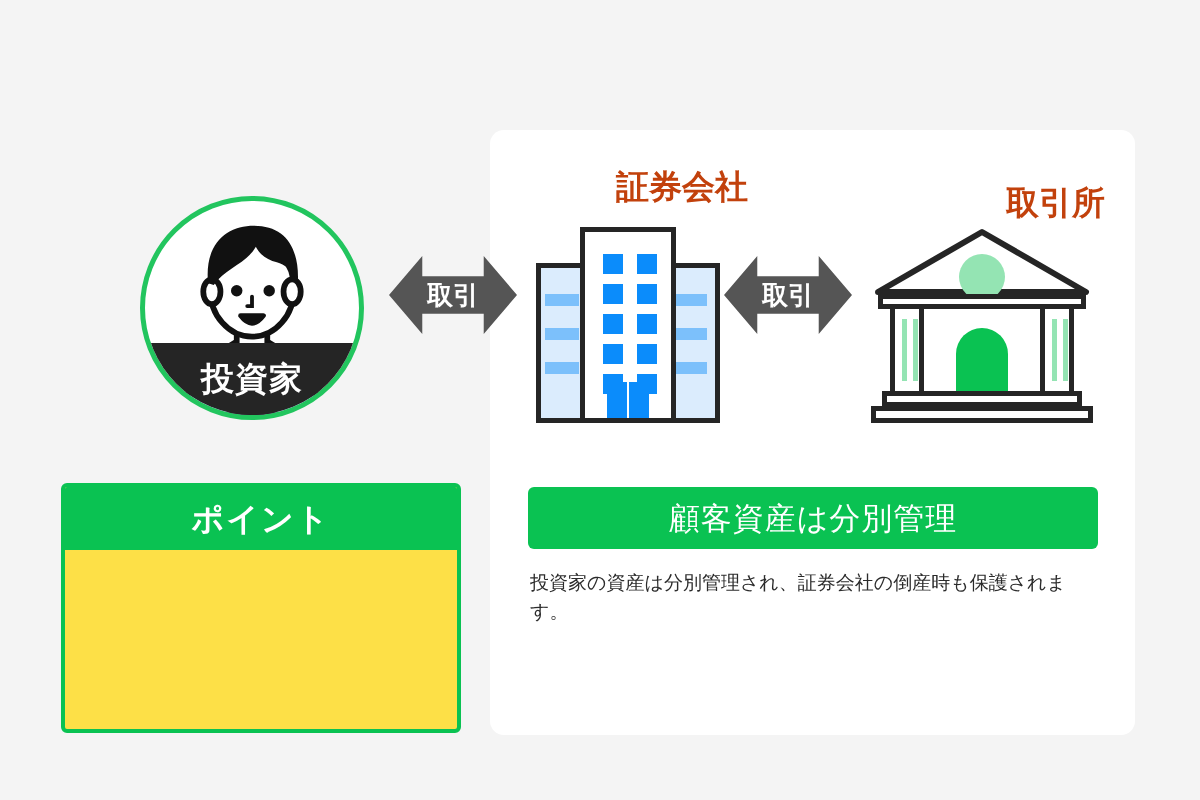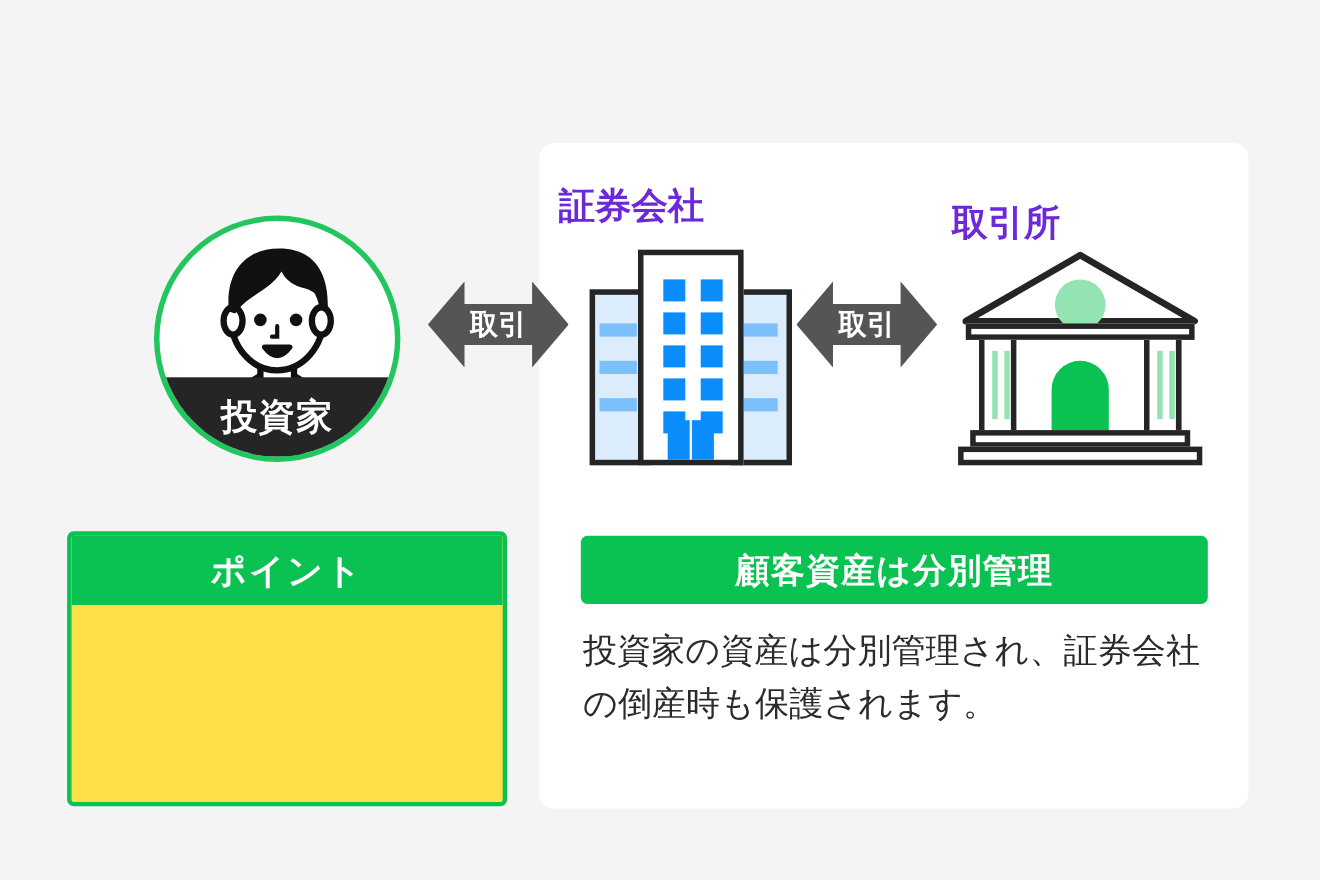--- a/index.html
+++ b/index.html
@@ -109,22 +109,22 @@
     line-height: 1;
   }
   #arrow-left { left: 389px; top: 256px; }
   #arrow-right { left: 724px; top: 256px; }
 
   
   .icon-caption {
     position: absolute;
     font-size: 33px;
     font-weight: 700;
-    color: #6d28d9;
-    text-align: left;
+    color: #c2410c;
+    text-align: right;
     line-height: 1;
     white-space: nowrap;
   }
   #caption-securities { left: 508px; top: 170px; width: 240px; }
   #caption-exchange   { left: 865px; top: 186px; width: 240px; }
 
   
   .building {
     position: absolute;
     left: 536px;
@@ -328,30 +328,30 @@
     height: 62px;
     background: #0ac252;
     border-radius: 6px;
     display: flex;
     align-items: center;
     justify-content: center;
   }
   .banner-label {
     color: #ffffff;
     font-size: 31px;
-    font-weight: 700;
+    font-weight: 400;
     letter-spacing: 1px;
     line-height: 1;
   }
   .desc {
     position: absolute;
     left: 530px;
     top: 568px;
     width: 570px;
-    font-size: 31px;
+    font-size: 19px;
     font-weight: 400;
     color: #2b2b2b;
     line-height: 1.55;
   }
 </style>
 </head>
 <body>
 
 <div class="stage">
 

